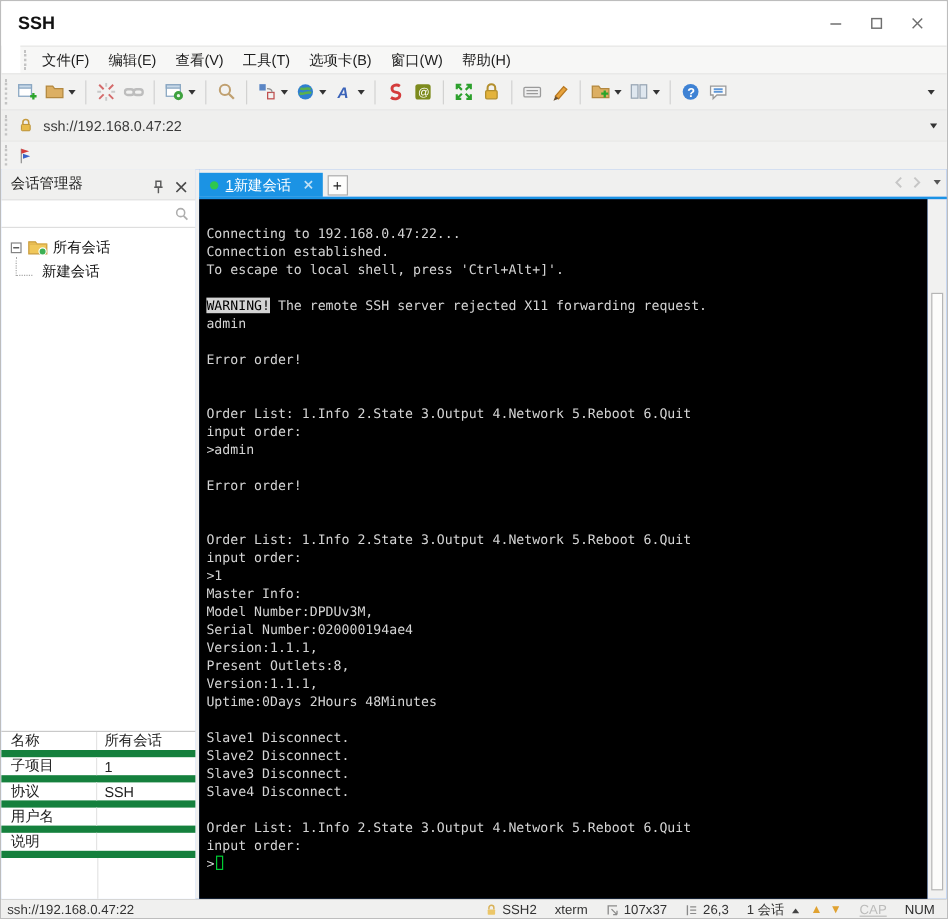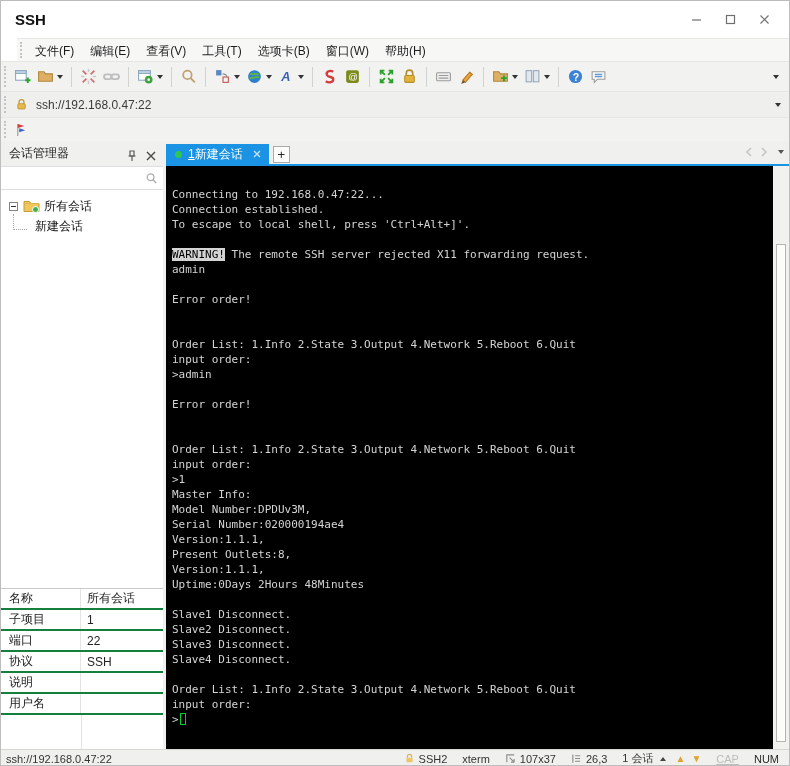--- a/index.html
+++ b/index.html
@@ -47,21 +47,21 @@
   .tree-row { height:20px; display:flex; align-items:center; font-size:12px; color:#111; }
   .expander { width:9px; height:9px; border:1px solid #848484; background:#fff; margin:0 5px 0 8px;
               position:relative; flex:none; }
   .expander::after { content:""; position:absolute; left:1px; right:1px; top:3px; border-top:1px solid #333; }
   .tree-row svg { width:17px; height:14px; margin-right:4px; flex:none; }
   .tree-connector { width:14px; height:16px; margin-left:12px; margin-top:-8px;
                     border-left:1px dotted #a9a9a9; border-bottom:1px dotted #a9a9a9; flex:none; margin-right:8px; }
   .child-label { padding-left:0; }
 
   .props { border-top:1px solid #c9c9c9; background:#fff; }
-  .prop-row { display:flex; height:21px; border-bottom:2px solid #15803d; align-items:center; }
+  .prop-row { display:flex; height:21px; border-bottom:6px solid #15803d; align-items:center; }
   .prop-label { width:80px; padding-left:8px; font-size:12px; color:#222; border-right:1px solid #e4e4e4;
                 height:100%; display:flex; align-items:center; }
   .prop-value { flex:1; padding-left:6px; font-size:12px; color:#222; }
   .props-filler { flex:none; height:34px; background:#fff; position:relative; }
   .props-filler::before { content:""; position:absolute; left:80px; top:0; bottom:0; border-left:1px solid #e4e4e4; }
 
   .splitter { position:absolute; left:162px; top:0; bottom:0; width:3px; background:#f0f0ef; }
 
   .content { position:absolute; left:165px; right:0; top:0; bottom:0; }
   .tabbar { position:absolute; left:0; right:0; top:0; height:23px; background:#f0f0ef; display:flex; align-items:flex-end; }
@@ -338,33 +338,29 @@
       <div class="props" id="props">
           <div class="prop-row">
             <span class="prop-label">名称</span>
             <span class="prop-value">所有会话</span>
           </div>
           <div class="prop-row">
             <span class="prop-label">子项目</span>
             <span class="prop-value">1</span>
           </div>
           <div class="prop-row">
-            <span class="prop-label">端口</span>
-            <span class="prop-value">22</span>
-          </div>
-          <div class="prop-row">
             <span class="prop-label">协议</span>
             <span class="prop-value">SSH</span>
           </div>
           <div class="prop-row">
-            <span class="prop-label">说明</span>
+            <span class="prop-label">用户名</span>
             <span class="prop-value"></span>
           </div>
           <div class="prop-row">
-            <span class="prop-label">用户名</span>
+            <span class="prop-label">说明</span>
             <span class="prop-value"></span>
           </div>
         </div>
       <div class="props-filler"></div>
     </div>
 
     <div class="splitter"></div>
 
     <div class="content">
       <div class="tabbar">

